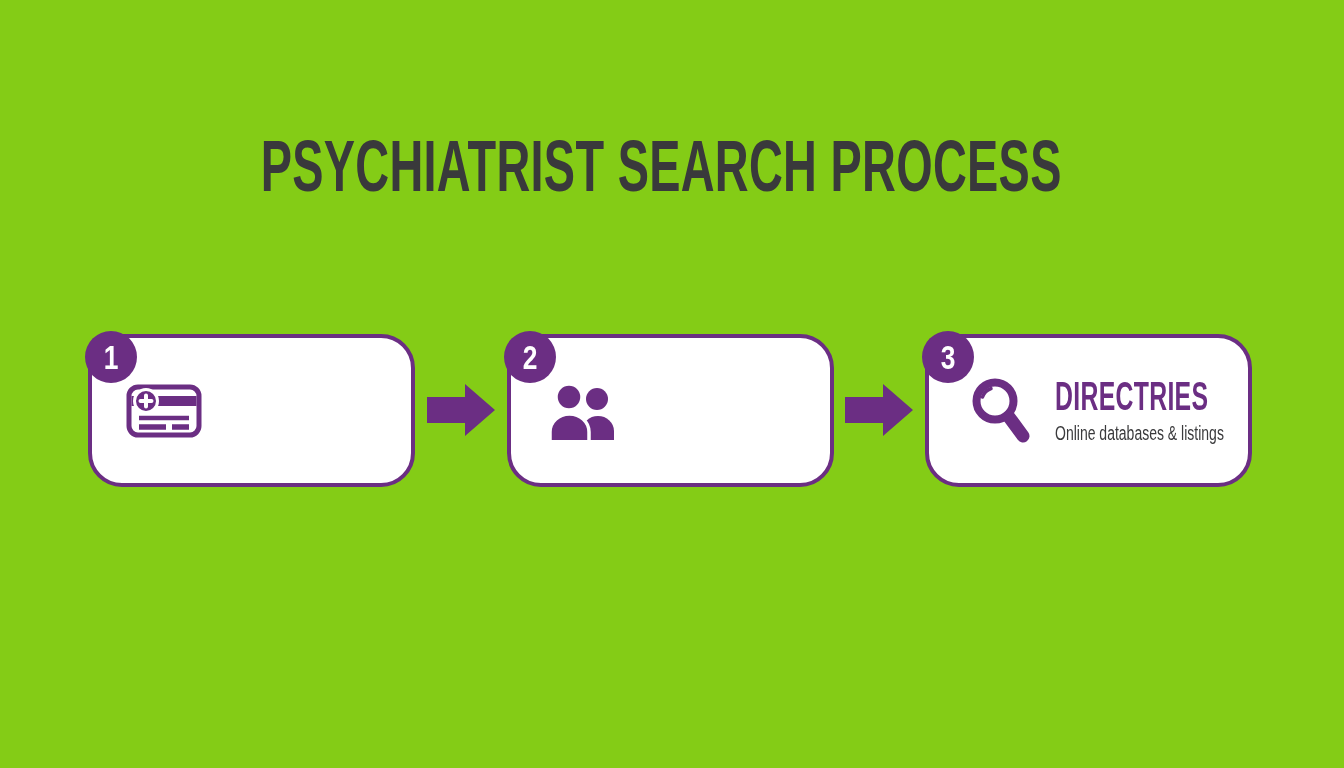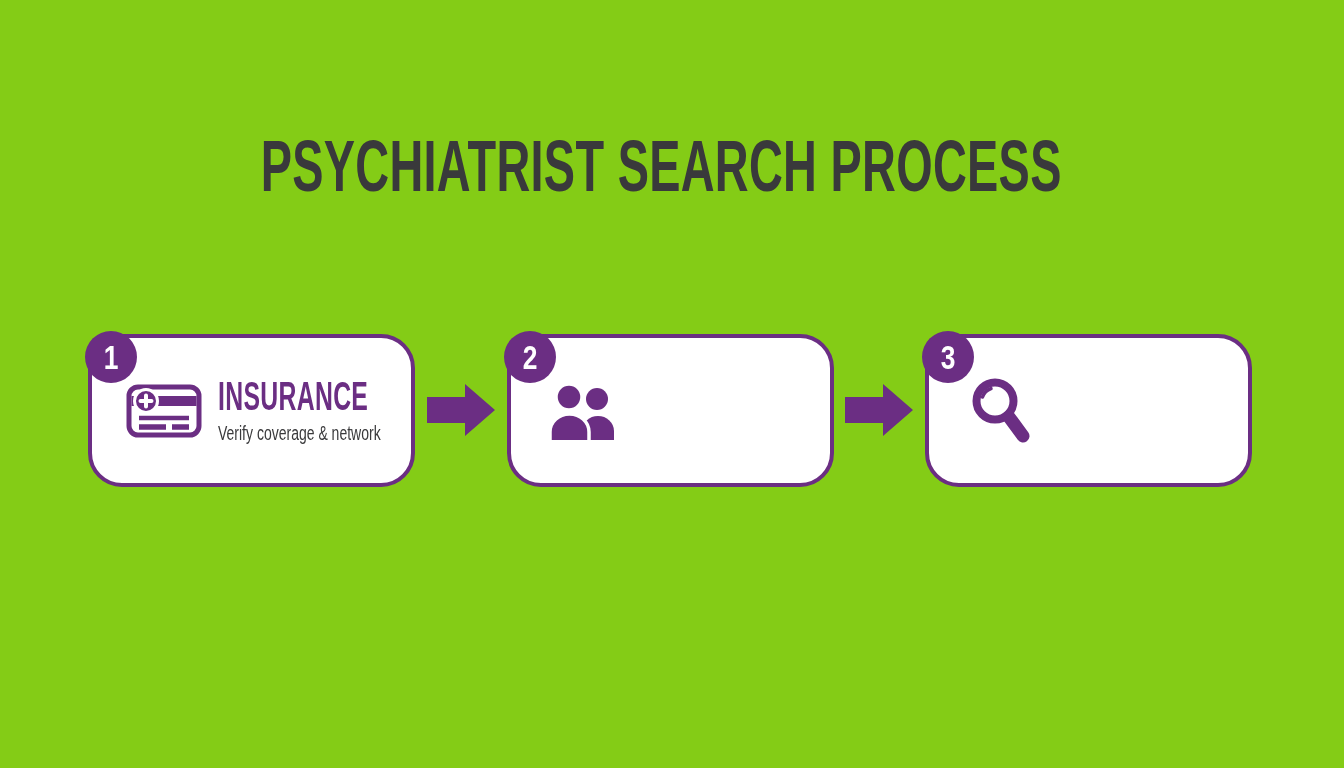--- a/index.html
+++ b/index.html
@@ -64,24 +64,20 @@
         <svg width="76" height="58" viewBox="0 0 76 58" aria-hidden="true">
           <rect x="3" y="5" width="70" height="48" rx="9" fill="none" stroke="#6B2E83" stroke-width="5"></rect>
           <rect x="5.5" y="14" width="65" height="10" fill="#6B2E83"></rect>
           <circle cx="20" cy="19" r="11.5" fill="#6B2E83" stroke="#ffffff" stroke-width="3"></circle>
           <path d="M20 13.5 V24.5 M14.5 19 H25.5" stroke="#ffffff" stroke-width="4" stroke-linecap="round" fill="none"></path>
           <line x1="13" y1="36" x2="63" y2="36" stroke="#6B2E83" stroke-width="4.5"></line>
           <line x1="13" y1="45" x2="40" y2="45" stroke="#6B2E83" stroke-width="5.5"></line>
           <line x1="46" y1="45" x2="63" y2="45" stroke="#6B2E83" stroke-width="5.5"></line>
         </svg>
       </div>
-      <div class="text-col">
-        <div class="step-heading">INSURANCE</div>
-        <div class="step-desc">Verify coverage &amp; network</div>
-      </div>
     </div>
   </section>
 
   <svg class="arrow arrow-1" width="68" height="56" viewBox="0 0 68 56" aria-hidden="true">
     <polygon points="0,15 38,15 38,2 68,28 38,54 38,41 0,41" fill="#6B2E83"></polygon>
   </svg>
 
   <section class="step step-2">
     <div class="badge">
       <span class="badge-num">2</span>
@@ -107,16 +103,20 @@
       <span class="badge-num">3</span>
     </div>
     <div class="step-inner">
       <div class="icon-wrap">
         <svg width="66" height="70" viewBox="0 0 66 70" aria-hidden="true">
           <circle cx="27" cy="25" r="18.5" fill="none" stroke="#6B2E83" stroke-width="8"></circle>
           <path d="M14.5 21 A13.5 13.5 0 0 1 23 12.5" fill="none" stroke="#6B2E83" stroke-width="3.5" stroke-linecap="round"></path>
           <line x1="41" y1="41" x2="55" y2="60" stroke="#6B2E83" stroke-width="13" stroke-linecap="round"></line>
         </svg>
       </div>
+      <div class="text-col">
+        <div class="step-heading">DIRECTRIES</div>
+        <div class="step-desc">Online databases &amp; listings</div>
+      </div>
     </div>
   </section>
 
 </div>
 
 </body></html>

